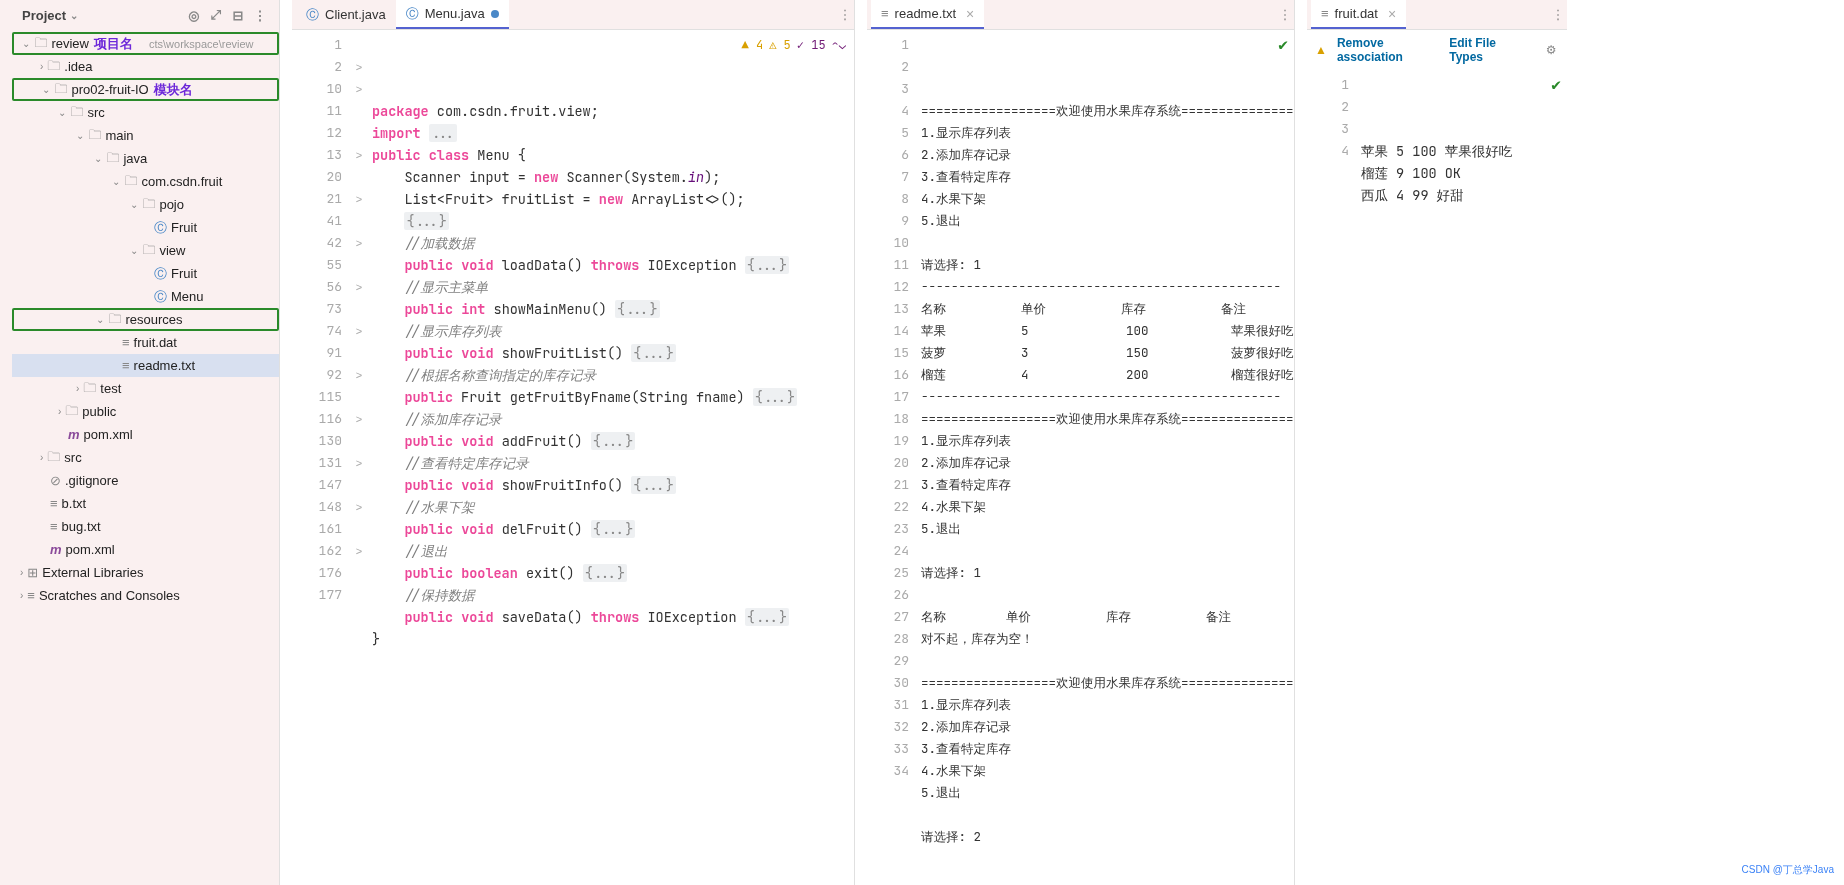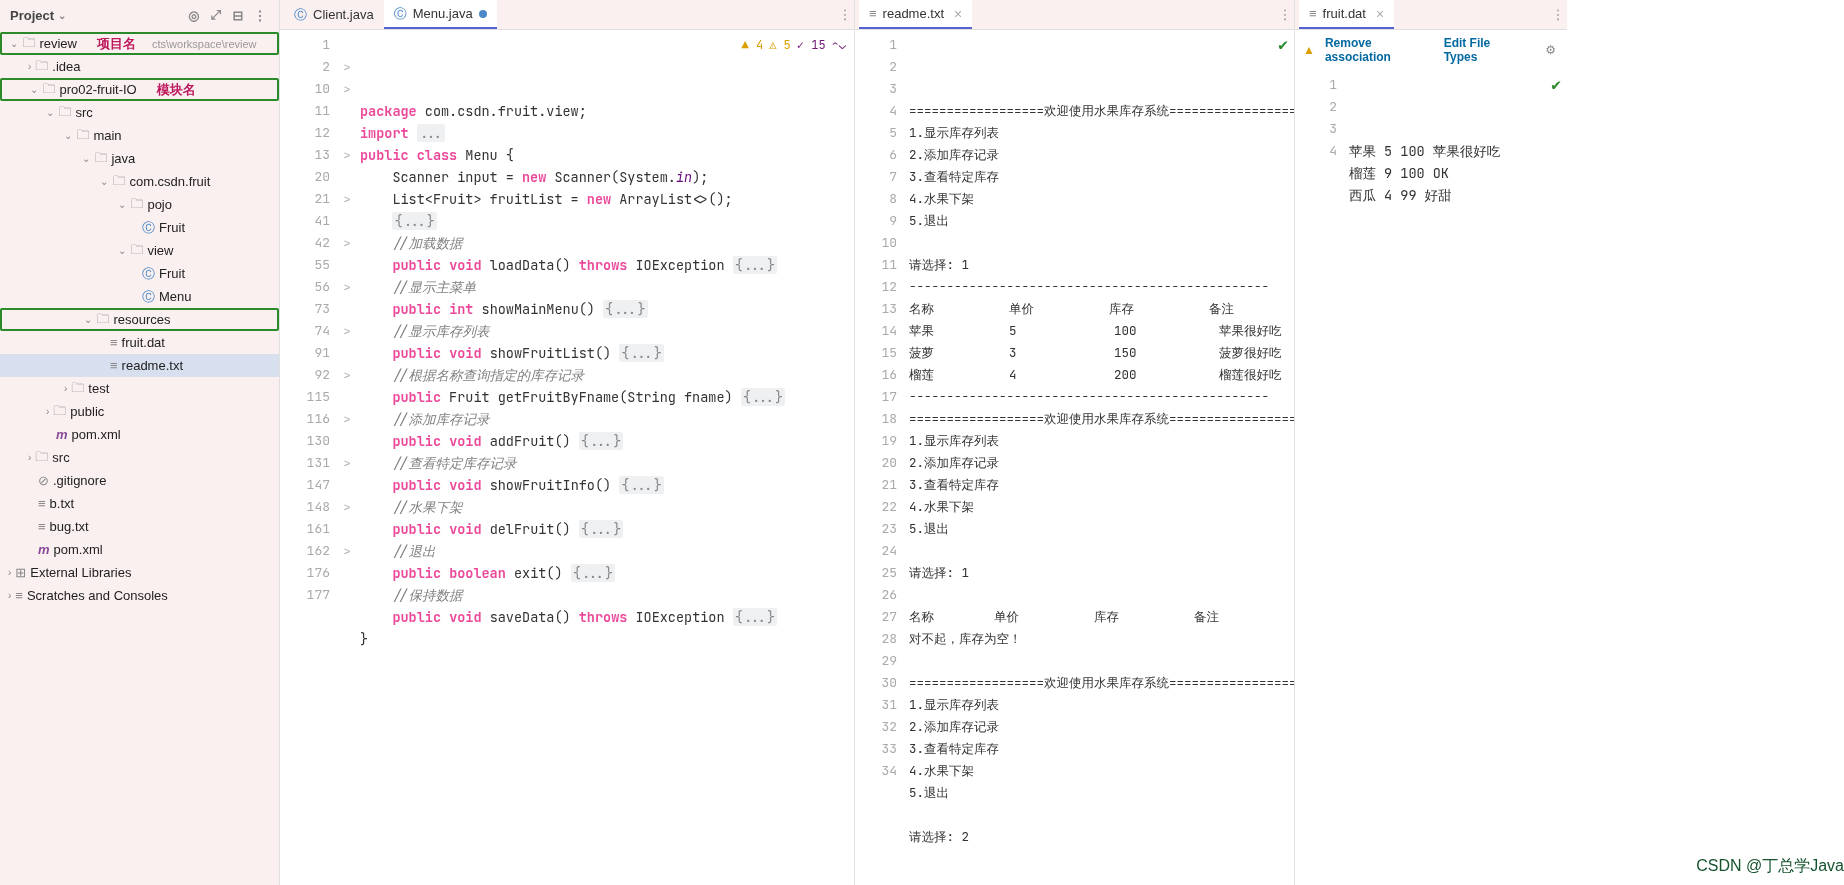--- a/index.html
+++ b/index.html
@@ -1,28 +1,28 @@
 <!DOCTYPE html>
 <html><head>
 <meta charset="utf-8">
 <style>
 * { margin: 0; padding: 0; box-sizing: border-box; }
 body { font-family: 'Segoe UI', Arial, sans-serif; font-size: 13px; background: #fff; display: flex; height: 885px; overflow: hidden; color: #333; }
-.panel { display: flex; flex-direction: column; border-right: 1px solid #e0e0e0; overflow: hidden; }
+.panel { display: flex; flex-direction: column; border-right: 1px solid #e0e0e0; overflow: hidden; padding-left: 12px; }
 .project-panel { width: 280px; background: #faf0f0; }
 .project-header { display: flex; align-items: center; padding: 6px 10px; font-weight: bold; color: #444; gap: 4px; }
 .project-header .spacer { flex: 1; }
 .icon { display: inline-flex; align-items: center; justify-content: center; width: 18px; height: 18px; color: #888; }
 .tree { flex: 1; overflow: auto; padding: 2px 0; }
 .tree-node { display: flex; align-items: center; padding: 2px 4px 2px 8px; gap: 4px; white-space: nowrap; height: 23px; cursor: pointer; }
 .tree-node.selected { background: #d8e0f0; }
 .tree-node.boxed { border: 2px solid #2a8a2a; border-radius: 2px; }
 .tree-node .indent { display: inline-block; }
 .tree-label { color: #222; }
-.annot { color: #be185d; font-weight: bold; margin-left: 16px; }
+.annot { color: #6d28d9; font-weight: bold; margin-left: 1px; }
 .pathinfo { color: #999; font-size: 11px; margin-left: 12px; }
 .folder-icon { color: #888; }
 .file-icon { color: #888; }
 .java-icon { color: #4a88c7; }
 .m-icon { color: #8a4a9a; font-weight: bold; font-style: italic; }
 .editor-panel { flex: 1; min-width: 0; }
 .tabs { display: flex; align-items: center; background: #faf0f0; border-bottom: 1px solid #e0e0e0; height: 30px; padding-left: 4px; }
 .tab { display: flex; align-items: center; padding: 4px 10px; gap: 6px; cursor: pointer; height: 100%; }
 .tab.active { background: #fff; border-bottom: 2px solid #5462d0; }
 .tab .close { color: #aaa; margin-left: 4px; font-size: 14px; }
@@ -37,21 +37,21 @@
 .code .fold { background: #eef0f2; color: #888; border-radius: 2px; padding: 0 2px; }
 .code .it { font-style: italic; color: #660e7a; }
 .status-icons { position: absolute; top: 4px; right: 8px; display: flex; gap: 6px; align-items: center; font-size: 12px; }
 .warn { color: #d9a000; }
 .info { color: #701a75; }
 .check { color: #2a8a2a; font-size: 16px; }
 .txt-panel { width: 440px; }
 .dat-panel { width: 272px; }
 .dat-header { display: flex; align-items: center; gap: 10px; padding: 6px 8px; font-size: 12px; }
 .dat-header a { color: #0369a1; text-decoration: none; font-weight: bold; }
-.watermark { position: fixed; bottom: 8px; right: 0; color: #14532d; font-size: 16px; }
+.watermark { position: fixed; bottom: 8px; right: 10px; color: #3b82f6; font-size: 10px; }
 .chev { font-size: 10px; color: #888; }
 </style>
 </head>
 <body>
 
 <div class="panel project-panel">
   <div class="project-header">
     <span>Project</span>
     <span class="chev">⌄</span>
     <span class="spacer"></span>

